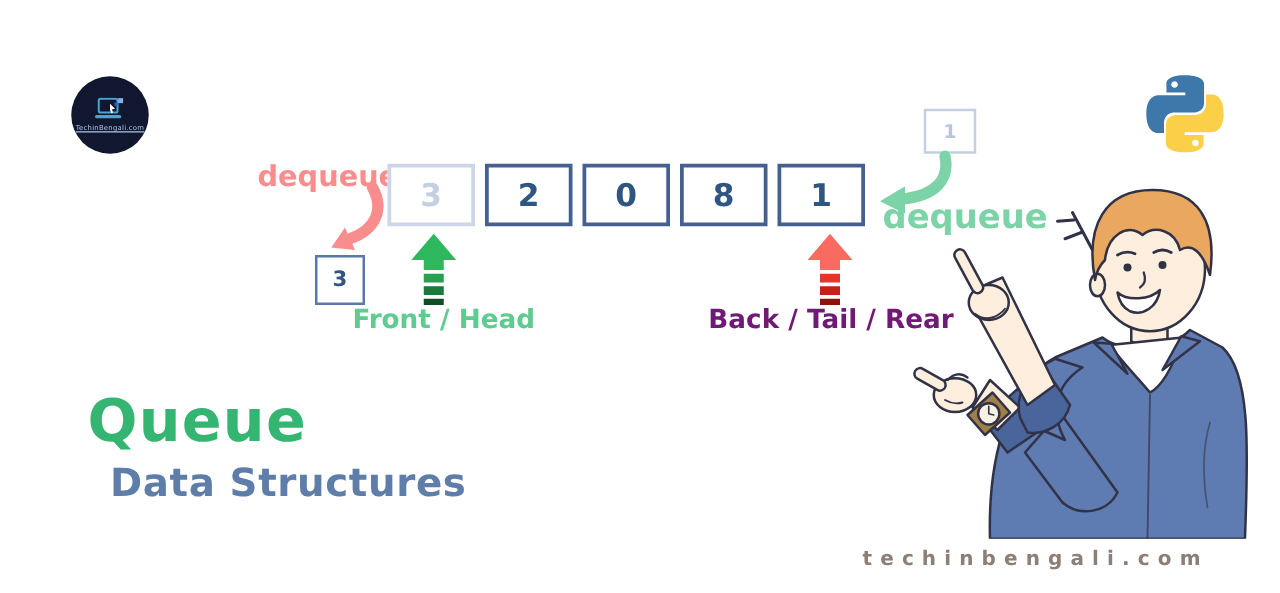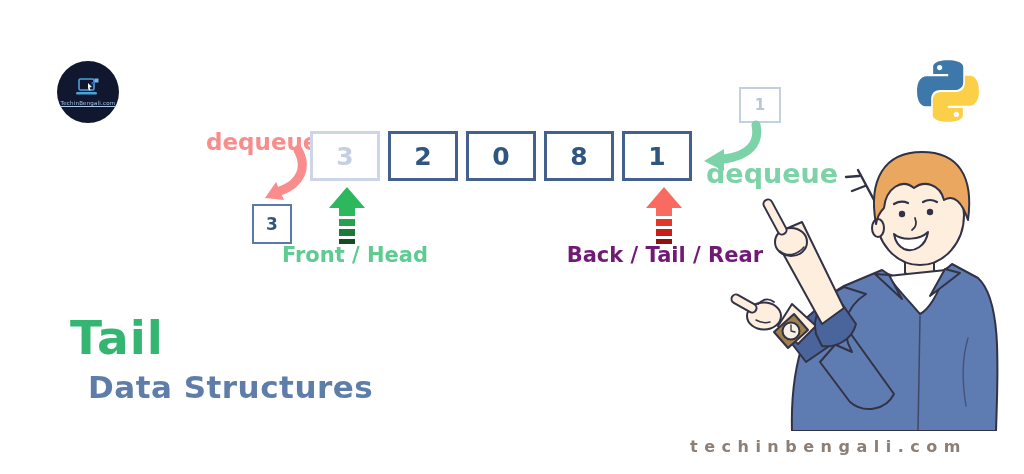--- a/index.html
+++ b/index.html
@@ -183,18 +183,18 @@
 
       <ellipse cx="63" cy="96" rx="16" ry="14" fill="#fdeedd"></ellipse>
 
       <path d="M 54,84 L 40,58" stroke-width="11"></path>
       <path d="M 54,84 L 40,58" stroke="#fdeedd" stroke-width="7"></path>
       <path d="M 52,105 Q 58,110 66,108" fill="none" stroke-width="1.5"></path>
       <path d="M 66,108 Q 72,106 76,101" fill="none" stroke-width="1.5"></path>
     </g>
   </svg>
 
-  <div class="title-main">Tail</div>
+  <div class="title-main">Queue</div>
   <div class="title-sub">Data Structures</div>
 
   <div class="watermark">techinbengali.com</div>
 
 </div>
 
 </body></html>

